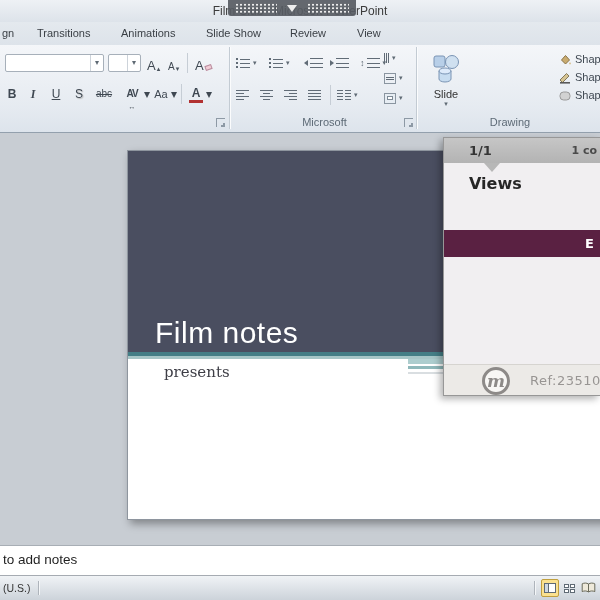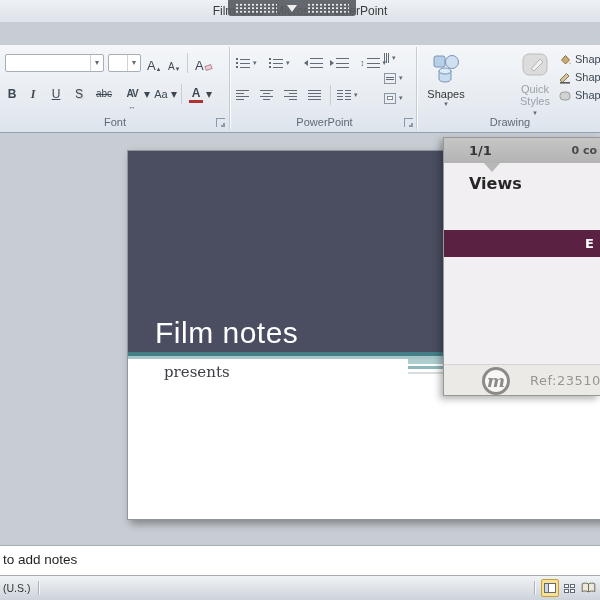--- a/index.html
+++ b/index.html
@@ -148,20 +148,28 @@
 
   <div class="titlebar">
     <span class="title">Film Club - Microsoft PowerPoint</span>
     <div class="drag-ghost">
       <i class="dots"></i>
       <i class="dn-arrow"></i>
       <i class="dots"></i>
     </div>
   </div>
 
+  <div class="tabrow">
+    <span class="tab" style="left:2px">gn</span>
+    <span class="tab" style="left:37px">Transitions</span>
+    <span class="tab" style="left:121px">Animations</span>
+    <span class="tab" style="left:206px">Slide Show</span>
+    <span class="tab" style="left:290px">Review</span>
+    <span class="tab" style="left:357px">View</span>
+  </div>
 
   <div class="ribbon">
 
     <div class="grp" style="left:0;width:230px">
       <div class="combo" style="left:5px;top:9px;width:99px">
           <span class="carrow">▾</span>
         </div>
       <div class="combo" style="left:108px;top:9px;width:33px">
           <span class="carrow">▾</span>
         </div>
@@ -185,21 +193,20 @@
       <button class="tbt b-strk" style="left:71px;width:16px">S</button>
       <button class="tbt b-abc" style="left:92px;width:24px">abc</button>
       <button class="tbt b-av" style="left:122px;width:20px"><span>AV</span><i>↔</i></button>
       <span class="tbt cr" style="left:143px">▾</span>
       <button class="tbt b-aa" style="left:152px;width:18px">Aa</button>
       <span class="tbt cr" style="left:170px">▾</span>
       <i class="vsep" style="left:181px;top:39px"></i>
       <button class="tbt b-fc" style="left:189px;width:14px;height:17px;top:41px">A</button>
       <span class="tbt cr" style="left:205px">▾</span>
 
-      <div class="grp-label">Font</div>
       <button class="launcher" style="left:216px;top:73px">
           <i></i>
         </button>
       <i class="gsep" style="left:229px"></i>
     </div>
 
     <div class="grp" style="left:232px;width:185px">
       <div class="mini" style="left:4px;top:9px">
         <span class="blt">
             <s>
@@ -326,45 +333,37 @@
           </span>
         <span class="cr">▾</span>
       </div>
       <div class="mini" style="left:152px;top:44px">
         <span style="width:12px;height:11px;border:1px solid #8a95a0;background:#e7edf3;display:flex;align-items:center;justify-content:center">
             <i style="width:6px;height:4px;border:1px solid #7d8a96;background:#fff"></i>
           </span>
         <span class="cr">▾</span>
       </div>
 
-      <div class="grp-label">PowerPoint</div>
+      <div class="grp-label">Microsoft</div>
       <button class="launcher" style="left:172px;top:73px">
           <i></i>
         </button>
       <i class="gsep" style="left:184px"></i>
     </div>
 
     <div class="grp" style="left:420px;width:180px">
       <button class="bigbtn" style="left:4px;width:44px">
         <svg class="ic" width="30" height="32">
           <circle cx="21" cy="9" r="6.5" fill="#cfe0f0" stroke="#7a94b4"></circle>
           <rect x="3" y="3" width="11" height="11" rx="2" fill="#b8cfe8" stroke="#7a94b4"></rect>
           <path d="M8 18 h12 v8 a6 3 0 0 1 -12 0 z" fill="#c7dcf0" stroke="#7a94b4"></path>
           <ellipse cx="14" cy="18" rx="6" ry="3" fill="#ddeafa" stroke="#7a94b4"></ellipse>
         </svg>
-        <div class="lb">Shapes</div>
-        <span class="cr">▾</span>
-      </button>
-      <button class="bigbtn dis" style="left:92px;width:46px">
-        <svg class="ic" width="28" height="30">
-          <rect x="2" y="4" width="24" height="21" rx="6" fill="#dcdcdc" stroke="#bcbcbc"></rect>
-          <path d="M10 19 L19 9 L22 12 L13 21 Z" fill="#efefef" stroke="#b5b5b5"></path>
-        </svg>
-        <div class="lb"><span>Quick</span><br>
-        <span>Styles</span> <span class="cr">▾</span></div>
+        <div class="lb">Slide</div>
+        <span class="cr">▾</span>
       </button>
 
       <button class="smallbtn" style="left:138px;top:6px">
         <svg width="14" height="13">
           <path d="M3.5 7 L7.5 2.5 L11.5 7 L7.5 11 Z" fill="#c9ab6f" stroke="#8a7448"></path>
           <path d="M12 9 q1.4 2 0 2.6 q-1.4 -.6 0 -2.6" fill="#caa24e"></path>
         </svg>
         <span>Shap</span>
       </button>
       <button class="smallbtn" style="left:138px;top:24px">
@@ -397,21 +396,21 @@
           <i class="d1"></i>
           <i class="d2"></i>
           <i class="d3"></i>
         </div>
     </div>
   </div>
 
   <div class="panel">
     <div class="p-top">
       <span class="p-counter">1/1</span>
-      <span class="p-score">0 co</span>
+      <span class="p-score">1 co</span>
     </div>
     <i class="p-pointer"></i>
     <div class="p-heading">Views</div>
     <div class="p-banner">E</div>
     <div class="p-footer">
       <div class="p-logo">m</div>
       <div class="p-ref">Ref:235103</div>
     </div>
   </div>
 

